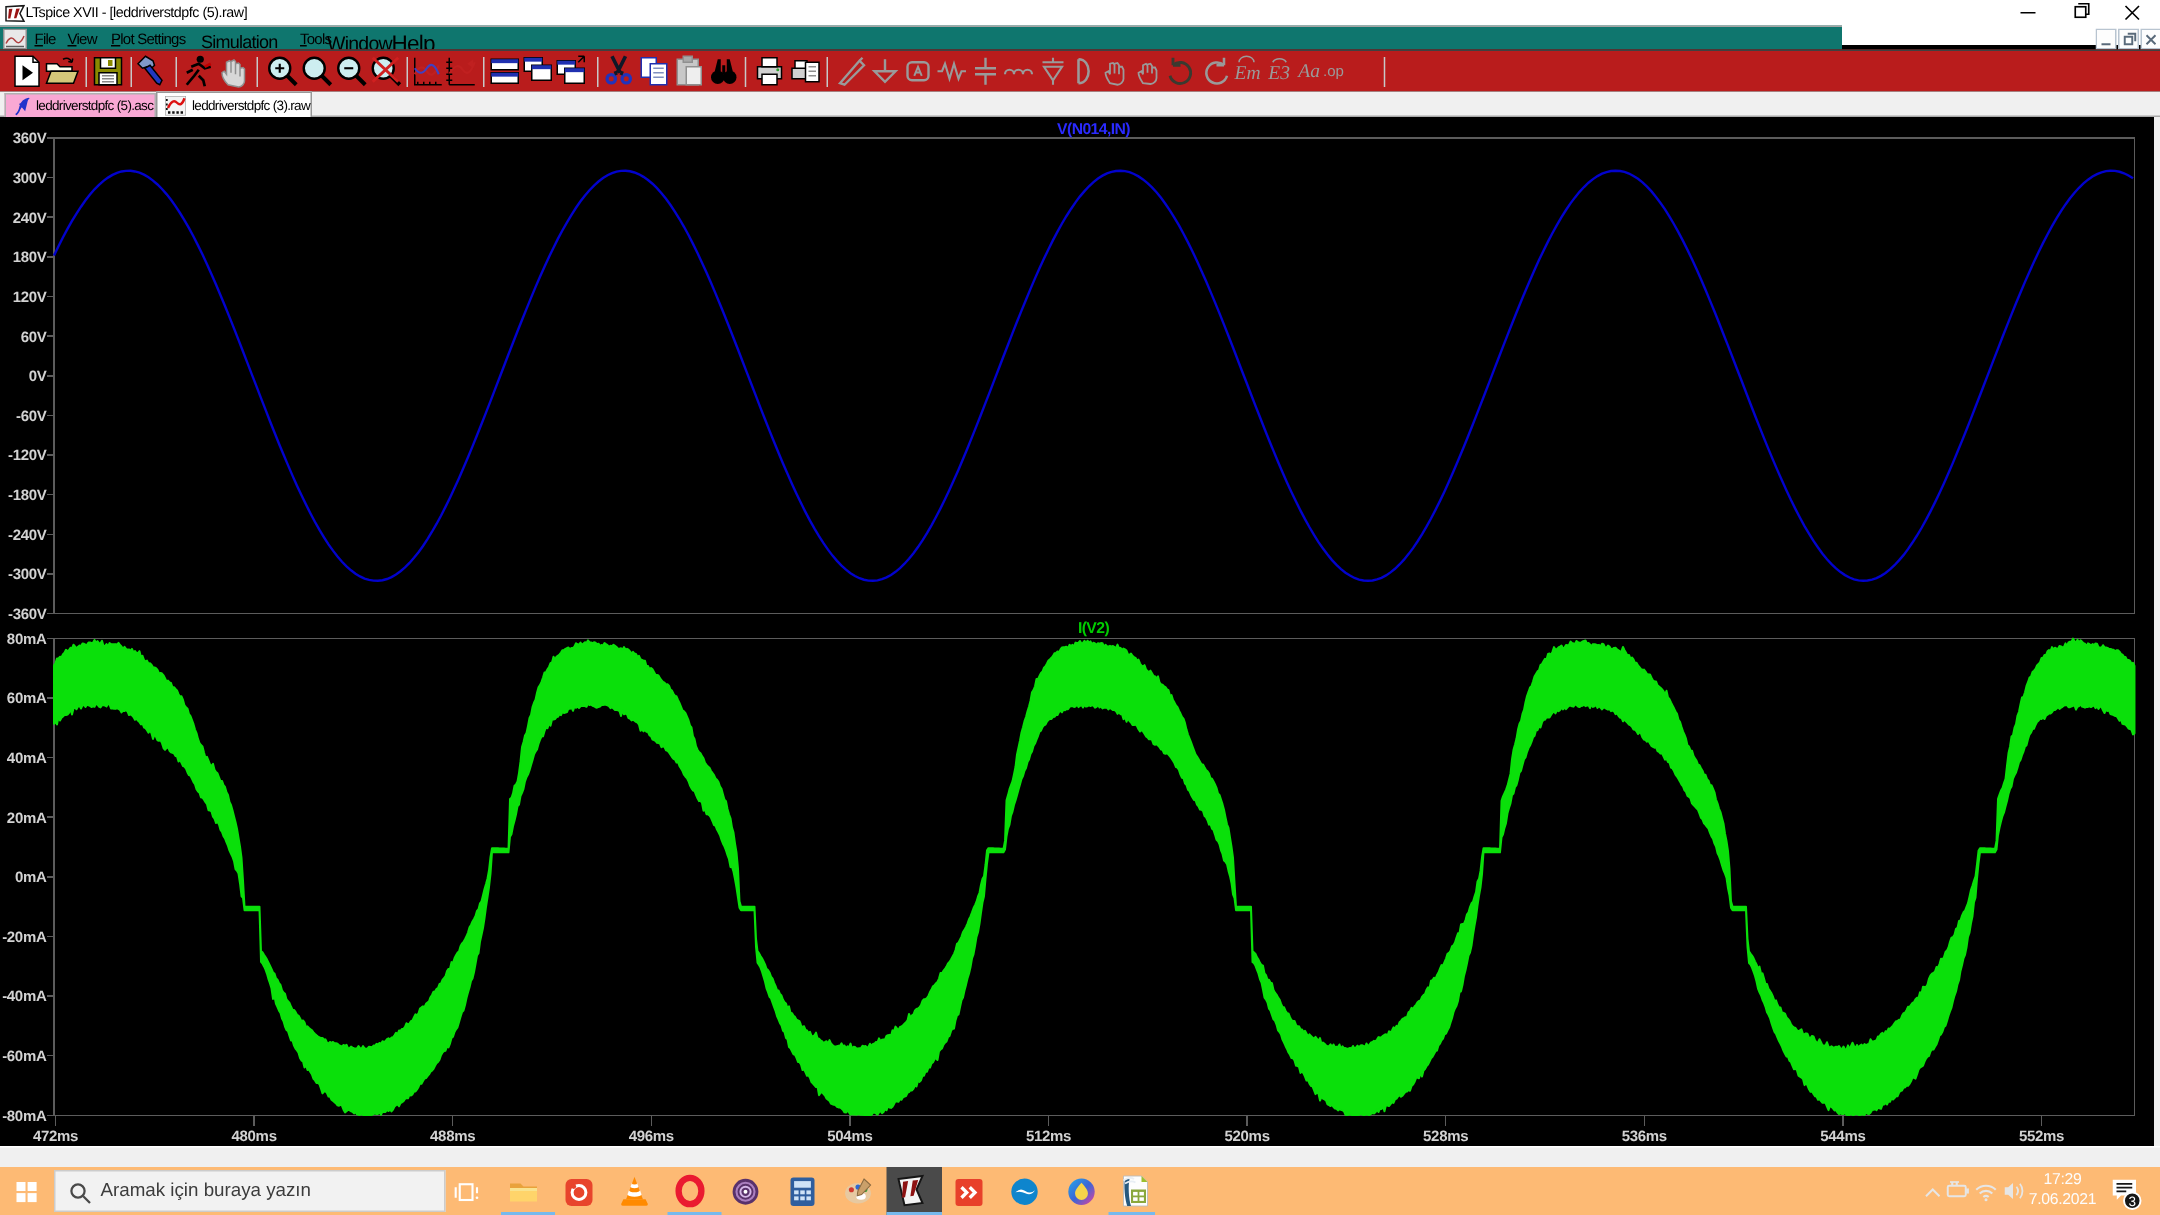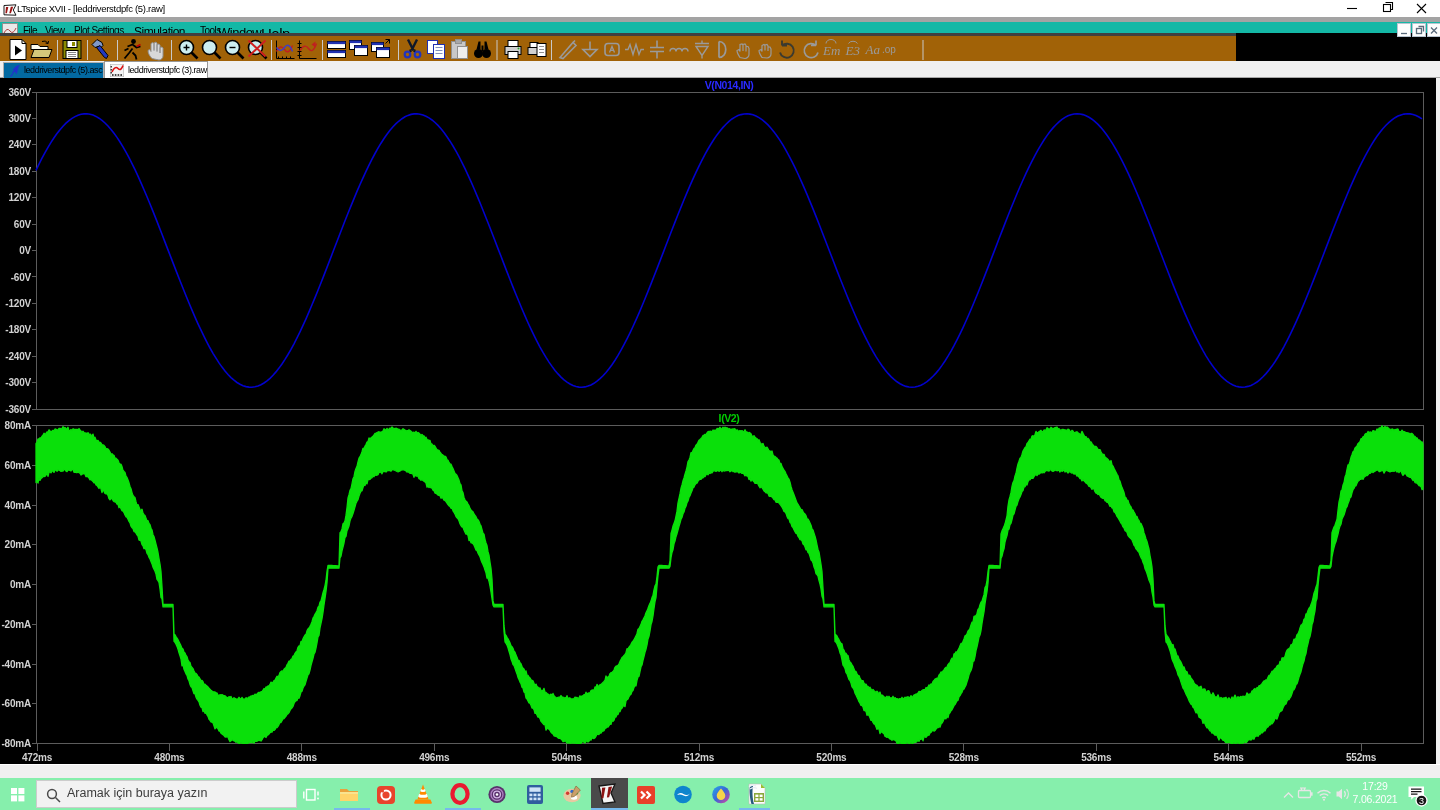--- a/index.html
+++ b/index.html
@@ -9,21 +9,21 @@
     <div style="position:absolute;left:17px;top:3px;font-size:9.5px;letter-spacing:-0.3px;color:#000;">LTspice XVII - [leddriverstdpfc (5).raw]</div>
     <svg width="100" height="17" viewBox="0 0 100 17" style="position:absolute;left:1340px;top:0;">
       <g stroke="#000" fill="none" stroke-width="1.1">
         <path d="M7 8.5 h10"></path>
         <rect x="43.5" y="4.5" width="7" height="7"></rect>
         <path d="M45.5 2.5 h7 v7 h-2"></path>
         <path d="M77 4 l9 9 M86 4 l-9 9"></path>
       </g>
     </svg>
   </div>
-<div style="position:absolute;left:0;top:17px;width:1440px;height:16px;background:#14b8a6;border-top:5px solid #a3a3a3;">
+<div style="position:absolute;left:0;top:17px;width:1228px;height:16px;background:#0f766e;border-top:1px solid #a3a3a3;">
     <svg width="16" height="14" viewBox="0 0 16 14" style="position:absolute;left:2px;top:1px;">
       <rect x="0.5" y="0.5" width="15" height="13" fill="#e8e8e8" stroke="#909090"></rect>
       <path d="M2 10 q3 -6 6 -2 t6 -3" stroke="#b04040" fill="none"></path>
       <path d="M2 12 h12" stroke="#606060"></path>
     </svg>
     <div style="position:absolute;left:23px;top:2.5px;font-size:10px;letter-spacing:-0.5px;color:#000;"><span class="u">F</span>ile</div>
     <div style="position:absolute;left:45px;top:2.5px;font-size:10px;letter-spacing:-0.5px;color:#000;"><span class="u">V</span>iew</div>
     <div style="position:absolute;left:74px;top:2.5px;font-size:10px;letter-spacing:-0.5px;color:#000;"><span class="u">P</span>lot Settings</div>
     <div style="position:absolute;left:134px;top:2.5px;font-size:12px;letter-spacing:-0.5px;color:#000;"><span class="u">S</span>imulation</div>
     <div style="position:absolute;left:200px;top:2.5px;font-size:10px;letter-spacing:-0.5px;color:#000;"><span class="u">T</span>ools</div>
@@ -36,21 +36,21 @@
         <rect x="30.5" y="0.5" width="13" height="13"></rect>
       </g>
       <g stroke="#5a6a7a" fill="none" stroke-width="1.3">
         <path d="M4 10.5 h6"></path>
         <rect x="19.5" y="5.5" width="5" height="5"></rect>
         <path d="M21.5 3.5 h5 v5"></path>
         <path d="M34 4.5 l6 6 M40 4.5 l-6 6"></path>
       </g>
     </svg>
   </div>
-<div style="position:absolute;left:0;top:33px;width:1236px;height:28px;background:#a16207;border-top:3px solid #404040;">
+<div style="position:absolute;left:0;top:33px;width:1440px;height:28px;background:#b91c1c;border-top:1px solid #404040;">
     <svg width="1440" height="28" viewBox="0 0 1440 28" style="position:absolute;left:0;top:0;">
       <g transform="translate(6,1.5)">
         <path d="M4 2 h12 l4 4 v16 h-16 z" fill="#fff" stroke="#000"></path>
         <path d="M16 2 v4 h4" fill="none" stroke="#000"></path>
         <path d="M9 8 l7 5 -7 5 z" fill="#000"></path>
       </g>
       <g transform="translate(29,1.5)">
         <path d="M2 7 h7 l2 2 h8 v3 h-17 z" fill="#fffef0" stroke="#000"></path>
         <path d="M2 20 l3 -8 h18 l-3 8 z" fill="#d4c87a" stroke="#000"></path>
         <path d="M13 4 q4 -2 6 2" stroke="#000" fill="none"></path>
@@ -240,21 +240,21 @@
       <line x1="171.5" y1="4" x2="171.5" y2="24" stroke="#c8c8c8"></line>
       <line x1="271.5" y1="4" x2="271.5" y2="24" stroke="#c8c8c8"></line>
       <line x1="322.5" y1="4" x2="322.5" y2="24" stroke="#c8c8c8"></line>
       <line x1="398.5" y1="4" x2="398.5" y2="24" stroke="#c8c8c8"></line>
       <line x1="497" y1="4" x2="497" y2="24" stroke="#c8c8c8"></line>
       <line x1="551.5" y1="4" x2="551.5" y2="24" stroke="#c8c8c8"></line>
       <line x1="923" y1="4" x2="923" y2="24" stroke="#c8c8c8"></line>
     </svg>
   </div>
 <div style="position:absolute;left:0;top:61px;width:1440px;height:17px;background:#f0f0f0;border-bottom:1px solid #a8a8a8;">
-    <div style="position:absolute;left:3px;top:1px;width:101px;height:16px;background:#0369a1;border:1px solid #b0b0b0;border-bottom:none;">
+    <div style="position:absolute;left:3px;top:1px;width:101px;height:16px;background:#f9a8d4;border:1px solid #b0b0b0;border-bottom:none;">
       <svg width="11" height="12" viewBox="0 0 11 12" style="position:absolute;left:6px;top:2px;">
         <path d="M9.5 0.5 q-5 1 -6 5.5 q-0.8 4 -3 5.5 M8 2 l-4.5 2.5 3 3.5 z" stroke="#2233cc" fill="#2233cc" stroke-width="1.1"></path>
       </svg>
       <div style="position:absolute;left:20px;top:2px;font-size:9px;letter-spacing:-0.45px;color:#000;">leddriverstdpfc (5).asc</div>
     </div>
     <div style="position:absolute;left:104px;top:0px;width:104px;height:17px;background:#fff;border:1px solid #989898;border-bottom:none;">
       <svg width="14" height="13" viewBox="0 0 14 13" style="position:absolute;left:5px;top:2px;">
         <rect x="0" y="0" width="14" height="13" fill="#f4f4f4" stroke="#999" stroke-width="0.8"></rect>
         <path d="M2 8 q3 -6.5 6 -3.5 t5 -3" stroke="#dd1111" fill="none" stroke-width="1.6"></path>
         <path d="M2 11 h1.6 M4.8 11 h1.6 M7.6 11 h1.6 M10.4 11 h1.6" stroke="#111" stroke-width="1.6"></path>
@@ -343,21 +343,21 @@
         <text x="963.8" y="682.5">528ms</text>
         <text x="1096.2" y="682.5">536ms</text>
         <text x="1228.6" y="682.5">544ms</text>
         <text x="1361.0" y="682.5">552ms</text>
       </g>
       <polyline points="36,92.3 39,86.1 42,80.2 45,74.6 48,69.3 51,64.4 54,59.8 57,55.5 60,51.7 63,48.2 66,45.2 69,42.6 72,40.4 75,38.6 78,37.2 81,36.3 84,35.9 87,35.8 90,36.3 93,37.1 96,38.4 99,40.2 102,42.4 105,45.0 108,48.0 111,51.4 114,55.2 117,59.4 120,64.0 123,68.9 126,74.1 129,79.7 132,85.6 135,91.7 138,98.1 141,104.8 144,111.7 147,118.8 150,126.0 153,133.4 156,140.9 159,148.6 162,156.3 165,164.1 168,171.9 171,179.6 174,187.4 177,195.1 180,202.8 183,210.3 186,217.8 189,225.0 192,232.1 195,239.1 198,245.8 201,252.2 204,258.4 207,264.3 210,270.0 213,275.3 216,280.2 219,284.9 222,289.1 225,293.0 228,296.5 231,299.6 234,302.2 237,304.5 240,306.3 243,307.7 246,308.6 249,309.1 252,309.2 255,308.8 258,308.0 261,306.7 264,305.0 267,302.8 270,300.3 273,297.3 276,293.9 279,290.1 282,286.0 285,281.4 288,276.5 291,271.3 294,265.8 297,259.9 300,253.8 303,247.4 306,240.8 309,233.9 312,226.8 315,219.6 318,212.2 321,204.7 324,197.1 327,189.4 330,181.6 333,173.8 336,166.0 339,158.2 342,150.5 345,142.8 348,135.3 351,127.9 354,120.6 357,113.4 360,106.5 363,99.8 366,93.3 369,87.1 372,81.1 375,75.5 378,70.2 381,65.2 384,60.5 387,56.2 390,52.3 393,48.8 396,45.7 399,43.0 402,40.7 405,38.8 408,37.4 411,36.4 414,35.9 417,35.8 420,36.2 423,37.0 426,38.2 429,39.9 432,42.0 435,44.5 438,47.4 441,50.8 444,54.5 447,58.7 450,63.2 453,68.0 456,73.2 459,78.7 462,84.6 465,90.7 468,97.1 471,103.7 474,110.5 477,117.6 480,124.8 483,132.2 486,139.7 489,147.3 492,155.0 495,162.8 498,170.6 501,178.3 504,186.1 507,193.9 510,201.5 513,209.1 516,216.5 519,223.8 522,231.0 525,237.9 528,244.7 531,251.2 534,257.4 537,263.4 540,269.1 543,274.4 546,279.4 549,284.1 552,288.4 555,292.4 558,295.9 561,299.1 564,301.8 567,304.1 570,306.0 573,307.5 576,308.5 579,309.1 582,309.2 585,308.9 588,308.1 591,306.9 594,305.3 597,303.2 600,300.7 603,297.8 606,294.5 609,290.8 612,286.7 615,282.2 618,277.4 621,272.2 624,266.7 627,260.9 630,254.8 633,248.5 636,241.9 639,235.1 642,228.0 645,220.8 648,213.4 651,205.9 654,198.3 657,190.6 660,182.9 663,175.1 666,167.3 669,159.5 672,151.8 675,144.1 678,136.5 681,129.1 684,121.8 687,114.6 690,107.6 693,100.9 696,94.4 699,88.1 702,82.1 705,76.4 708,71.0 711,66.0 714,61.3 717,56.9 720,52.9 723,49.4 726,46.2 729,43.4 732,41.0 735,39.1 738,37.6 741,36.6 744,36.0 747,35.8 750,36.1 753,36.8 756,38.0 759,39.6 762,41.6 765,44.1 768,46.9 771,50.2 774,53.9 777,58.0 780,62.4 783,67.2 786,72.3 789,77.8 792,83.6 795,89.6 798,96.0 801,102.6 804,109.4 807,116.4 810,123.6 813,130.9 816,138.4 819,146.0 822,153.7 825,161.5 828,169.3 831,177.0 834,184.8 837,192.6 840,200.2 843,207.8 846,215.3 849,222.6 852,229.8 855,236.8 858,243.6 861,250.1 864,256.4 867,262.4 870,268.1 873,273.5 876,278.6 879,283.4 882,287.7 885,291.7 888,295.4 891,298.6 894,301.4 897,303.8 900,305.7 903,307.3 906,308.4 909,309.0 912,309.2 915,309.0 918,308.3 921,307.2 924,305.6 927,303.6 930,301.2 933,298.3 936,295.1 939,291.4 942,287.4 945,283.0 948,278.2 951,273.1 954,267.7 957,261.9 960,255.9 963,249.6 966,243.0 969,236.2 972,229.2 975,222.0 978,214.7 981,207.2 984,199.6 987,191.9 990,184.2 993,176.4 996,168.6 999,160.8 1002,153.1 1005,145.4 1008,137.8 1011,130.3 1014,123.0 1017,115.8 1020,108.8 1023,102.0 1026,95.4 1029,89.1 1032,83.1 1035,77.3 1038,71.9 1041,66.8 1044,62.0 1047,57.6 1050,53.6 1053,49.9 1056,46.7 1059,43.8 1062,41.4 1065,39.4 1068,37.8 1071,36.7 1074,36.0 1077,35.8 1080,36.0 1083,36.6 1086,37.7 1089,39.3 1092,41.2 1095,43.6 1098,46.4 1101,49.6 1104,53.3 1107,57.3 1110,61.6 1113,66.4 1116,71.5 1119,76.9 1122,82.6 1125,88.6 1128,94.9 1131,101.4 1134,108.2 1137,115.2 1140,122.4 1143,129.7 1146,137.2 1149,144.8 1152,152.4 1155,160.2 1158,168.0 1161,175.7 1164,183.5 1167,191.3 1170,199.0 1173,206.6 1176,214.1 1179,221.4 1182,228.6 1185,235.6 1188,242.4 1191,249.0 1194,255.4 1197,261.4 1200,267.2 1203,272.7 1206,277.8 1209,282.6 1212,287.0 1215,291.1 1218,294.8 1221,298.1 1224,300.9 1227,303.4 1230,305.4 1233,307.0 1236,308.2 1239,308.9 1242,309.2 1245,309.0 1248,308.4 1251,307.4 1254,305.9 1257,304.0 1260,301.6 1263,298.8 1266,295.6 1269,292.1 1272,288.1 1275,283.7 1278,279.0 1281,274.0 1284,268.6 1287,262.9 1290,256.9 1293,250.6 1296,244.1 1299,237.4 1302,230.4 1305,223.2 1308,215.9 1311,208.5 1314,200.9 1317,193.2 1320,185.5 1323,177.7 1326,169.9 1329,162.1 1332,154.4 1335,146.7 1338,139.1 1341,131.6 1344,124.2 1347,117.0 1350,109.9 1353,103.1 1356,96.5 1359,90.2 1362,84.1 1365,78.3 1368,72.8 1371,67.6 1374,62.8 1377,58.3 1380,54.2 1383,50.5 1386,47.2 1389,44.3 1392,41.8 1395,39.7 1398,38.1 1401,36.9 1404,36.1 1407,35.8 1410,35.9 1413,36.5 1416,37.5 1419,39.0 1422,40.9" fill="none" stroke="#0202cc" stroke-width="1.6"></polyline>
       <polygon points="36,365.6 37,364.0 38,360.9 39,360.9 40,359.8 41,360.1 42,358.2 43,357.2 44,355.2 45,356.2 46,355.4 47,353.8 48,354.3 49,351.8 50,352.9 51,354.3 52,353.1 53,352.3 54,352.8 55,351.0 56,351.2 57,351.8 58,351.9 59,350.3 60,350.3 61,350.8 62,350.5 63,348.6 64,350.5 65,349.4 66,350.8 67,350.8 68,349.2 69,352.7 70,352.6 71,351.4 72,352.9 73,350.7 74,351.4 75,351.5 76,351.5 77,351.4 78,351.7 79,350.6 80,352.0 81,353.0 82,354.5 83,353.2 84,354.6 85,355.1 86,354.9 87,355.8 88,354.6 89,356.9 90,356.0 91,357.2 92,357.4 93,356.1 94,360.2 95,359.2 96,362.0 97,362.9 98,362.4 99,364.5 100,364.2 101,365.1 102,366.8 103,366.9 104,367.4 105,368.6 106,370.9 107,370.6 108,371.0 109,372.2 110,374.1 111,376.3 112,375.7 113,376.9 114,377.3 115,380.2 116,380.1 117,381.3 118,382.3 119,384.8 120,386.3 121,386.2 122,388.6 123,392.3 124,393.4 125,394.4 126,398.1 127,399.4 128,402.0 129,404.8 130,408.4 131,410.7 132,414.6 133,417.4 134,418.7 135,419.6 136,423.7 137,427.3 138,426.6 139,429.1 140,431.6 141,432.7 142,431.2 143,435.2 144,436.7 145,437.5 146,440.2 147,442.8 148,442.6 149,445.4 150,446.6 151,450.2 152,452.0 153,456.7 154,458.6 155,462.1 156,466.2 157,470.0 158,474.5 159,480.5 160,486.2 161,493.7 162,508.8 163,526.4 164,526.4 165,526.4 166,526.4 167,526.4 168,526.4 169,526.4 170,526.4 171,526.4 172,526.4 173,526.4 174,556.0 175,556.8 176,558.5 177,560.0 178,561.7 179,563.8 180,565.8 181,567.9 182,570.3 183,571.0 184,574.2 185,575.1 186,577.4 187,578.6 188,582.2 189,583.7 190,584.5 191,588.3 192,589.4 193,590.6 194,593.0 195,595.1 196,595.3 197,596.6 198,598.5 199,599.0 200,600.8 201,602.9 202,602.3 203,603.6 204,606.7 205,606.2 206,607.3 207,608.1 208,608.9 209,610.2 210,611.3 211,612.2 212,613.0 213,613.6 214,613.9 215,613.9 216,615.0 217,614.9 218,617.1 219,617.6 220,616.6 221,617.3 222,616.6 223,617.5 224,617.5 225,617.8 226,618.8 227,619.3 228,619.6 229,618.6 230,619.3 231,618.5 232,620.7 233,620.8 234,619.7 235,620.4 236,620.8 237,621.1 238,620.8 239,619.3 240,620.7 241,621.2 242,619.4 243,620.8 244,621.3 245,620.9 246,619.8 247,620.0 248,620.3 249,619.0 250,619.2 251,617.9 252,618.3 253,617.3 254,617.9 255,616.1 256,616.7 257,616.1 258,614.8 259,614.2 260,615.1 261,613.7 262,613.6 263,612.2 264,610.5 265,611.6 266,609.0 267,609.2 268,607.9 269,607.9 270,606.5 271,604.1 272,605.0 273,604.3 274,602.7 275,602.2 276,600.1 277,598.2 278,598.9 279,597.5 280,594.4 281,593.6 282,592.9 283,593.4 284,591.2 285,590.3 286,589.5 287,586.8 288,585.3 289,583.1 290,583.0 291,581.3 292,580.8 293,578.0 294,577.7 295,575.3 296,574.0 297,572.8 298,569.3 299,567.9 300,567.8 301,563.4 302,563.8 303,560.8 304,558.8 305,557.1 306,556.4 307,552.8 308,550.9 309,550.0 310,548.2 311,546.2 312,543.7 313,540.2 314,538.6 315,536.3 316,534.6 317,532.7 318,529.2 319,528.1 320,524.2 321,522.9 322,518.9 323,514.7 324,511.4 325,507.6 326,502.2 327,493.3 328,487.4 329,487.4 330,487.5 331,487.5 332,487.5 333,487.6 334,487.6 335,487.7 336,487.7 337,487.8 338,487.8 339,487.8 340,454.7 341,453.8 342,450.9 343,445.8 344,445.0 345,442.9 346,437.2 347,429.6 348,420.0 349,416.7 350,412.3 351,410.6 352,405.9 353,400.7 354,398.7 355,393.4 356,390.5 357,388.4 358,383.8 359,380.2 360,378.7 361,376.6 362,373.7 363,370.3 364,370.2 365,368.2 366,366.6 367,364.1 368,363.6 369,359.8 370,361.8 371,359.8 372,359.1 373,358.3 374,357.0 375,355.4 376,355.3 377,354.5 378,354.0 379,353.7 380,354.8 381,353.9 382,353.9 383,353.0 384,350.8 385,351.5 386,351.8 387,350.4 388,351.8 389,351.0 390,350.1 391,350.6 392,348.9 393,350.1 394,350.3 395,350.9 396,350.1 397,350.5 398,351.5 399,351.1 400,352.5 401,352.0 402,352.4 403,350.7 404,351.4 405,352.0 406,353.2 407,352.5 408,352.8 409,351.8 410,352.5 411,353.3 412,354.4 413,354.4 414,354.1 415,355.1 416,353.4 417,355.0 418,354.5 419,355.1 420,356.2 421,357.7 422,356.5 423,357.7 424,357.9 425,359.9 426,359.2 427,361.5 428,361.9 429,362.4 430,362.5 431,366.2 432,366.0 433,368.2 434,367.3 435,368.2 436,370.0 437,371.8 438,372.0 439,372.3 440,374.1 441,375.5 442,376.6 443,377.1 444,378.4 445,378.2 446,379.1 447,381.7 448,382.4 449,384.5 450,385.9 451,386.2 452,388.6 453,390.6 454,393.0 455,395.5 456,396.2 457,397.4 458,399.7 459,402.1 460,405.7 461,406.9 462,412.9 463,414.6 464,419.5 465,421.8 466,423.3 467,424.1 468,426.1 469,427.6 470,430.5 471,431.9 472,433.1 473,433.8 474,436.0 475,437.3 476,438.7 477,441.0 478,441.8 479,443.4 480,446.3 481,447.9 482,451.6 483,455.2 484,456.2 485,461.3 486,464.9 487,467.5 488,473.7 489,477.1 490,484.2 491,490.3 492,501.0 493,522.9 494,526.4 495,526.4 496,526.4 497,526.4 498,526.4 499,526.4 500,526.4 501,526.4 502,526.4 503,526.4 504,547.7 505,556.1 506,557.4 507,559.3 508,560.8 509,562.8 510,564.9 511,567.8 512,568.7 513,570.3 514,573.1 515,574.2 516,577.1 517,579.2 518,582.1 519,582.3 520,584.7 521,585.7 522,588.5 523,590.2 524,591.0 525,594.3 526,592.9 527,597.2 528,597.4 529,599.1 530,599.9 531,601.8 532,602.3 533,602.8 534,605.2 535,607.3 536,606.1 537,608.6 538,609.0 539,610.5 540,609.9 541,612.6 542,612.8 543,612.2 544,610.4 545,614.1 546,614.4 547,615.5 548,616.0 549,617.4 550,616.7 551,616.1 552,617.7 553,615.4 554,617.7 555,618.7 556,619.5 557,619.8 558,619.4 559,619.2 560,619.1 561,617.5 562,619.4 563,619.0 564,620.9 565,619.5 566,620.3 567,617.7 568,621.2 569,619.8 570,620.0 571,620.9 572,621.0 573,620.8 574,620.7 575,619.1 576,619.6 577,619.3 578,620.5 579,619.8 580,617.8 581,619.2 582,617.9 583,617.7 584,616.6 585,616.9 586,614.2 587,616.1 588,615.1 589,614.9 590,614.9 591,612.6 592,612.1 593,611.9 594,612.6 595,608.9 596,609.6 597,606.4 598,607.6 599,608.7 600,606.6 601,606.3 602,605.4 603,604.4 604,603.4 605,602.3 606,598.0 607,600.3 608,598.9 609,598.3 610,595.6 611,594.6 612,594.3 613,593.5 614,592.0 615,589.3 616,588.1 617,588.0 618,587.4 619,585.8 620,583.4 621,581.7 622,579.5 623,578.8 624,577.5 625,576.6 626,574.4 627,570.7 628,571.0 629,569.1 630,568.0 631,566.4 632,564.3 633,563.3 634,561.7 635,559.8 636,557.9 637,555.4 638,551.2 639,550.5 640,548.5 641,546.4 642,543.3 643,541.9 644,539.9 645,537.7 646,534.8 647,532.9 648,530.3 649,527.5 650,525.4 651,523.1 652,519.6 653,517.2 654,511.8 655,507.8 656,506.1 657,498.5 658,488.9 659,487.4 660,487.4 661,487.5 662,487.5 663,487.6 664,487.6 665,487.7 666,487.7 667,487.8 668,487.8 669,487.8 670,482.6 671,455.5 672,452.1 673,448.1 674,445.4 675,442.8 676,438.1 677,433.2 678,424.9 679,420.3 680,415.7 681,410.3 682,406.9 683,402.8 684,400.0 685,396.2 686,393.0 687,389.1 688,383.5 689,382.0 690,379.5 691,374.6 692,374.7 693,372.6 694,370.6 695,369.7 696,367.1 697,366.1 698,364.3 699,362.3 700,361.5 701,360.5 702,359.3 703,357.5 704,357.3 705,356.3 706,356.9 707,354.9 708,353.6 709,353.4 710,353.3 711,353.1 712,354.1 713,351.9 714,352.7 715,351.9 716,352.8 717,350.4 718,350.6 719,350.4 720,349.3 721,351.1 722,350.6 723,349.2 724,350.8 725,349.1 726,350.5 727,349.6 728,351.6 729,350.5 730,350.9 731,352.0 732,350.8 733,351.3 734,350.7 735,350.8 736,353.2 737,351.8 738,352.8 739,353.1 740,352.5 741,353.0 742,352.6 743,353.4 744,353.8 745,351.7 746,354.1 747,353.9 748,355.2 749,354.4 750,354.9 751,355.7 752,358.2 753,358.6 754,357.7 755,359.2 756,360.0 757,360.5 758,362.5 759,361.7 760,364.3 761,365.7 762,366.3 763,365.4 764,368.2 765,369.4 766,369.9 767,369.1 768,370.8 769,372.7 770,372.8 771,374.2 772,372.9 773,376.8 774,378.2 775,378.4 776,379.5 777,380.1 778,381.6 779,382.1 780,385.8 781,385.4 782,388.7 783,390.4 784,392.3 785,393.4 786,395.8 787,397.7 788,400.0 789,401.1 790,404.1 791,408.4 792,411.7 793,414.2 794,416.8 795,419.5 796,422.2 797,424.9 798,426.3 799,428.0 800,429.8 801,431.6 802,431.6 803,433.5 804,435.3 805,436.1 806,437.7 807,440.8 808,441.1 809,442.9 810,445.0 811,447.2 812,451.0 813,451.9 814,455.1 815,458.1 816,461.8 817,466.8 818,471.5 819,473.9 820,480.2 821,486.4 822,493.7 823,510.3 824,526.4 825,526.4 826,526.4 827,526.4 828,526.4 829,526.4 830,526.4 831,526.4 832,526.4 833,526.4 834,526.4 835,555.9 836,556.9 837,558.0 838,560.2 839,561.7 840,563.9 841,565.3 842,565.8 843,570.9 844,572.1 845,575.2 846,575.2 847,577.1 848,577.5 849,582.0 850,583.8 851,585.0 852,586.9 853,588.3 854,591.1 855,593.3 856,593.4 857,595.8 858,597.4 859,597.6 860,600.1 861,602.1 862,602.6 863,602.6 864,605.3 865,606.4 866,606.1 867,608.1 868,608.3 869,609.9 870,609.2 871,611.0 872,612.9 873,611.5 874,612.7 875,613.6 876,614.5 877,613.2 878,614.5 879,616.0 880,614.0 881,618.0 882,617.0 883,617.8 884,618.9 885,619.5 886,619.4 887,618.2 888,620.0 889,618.3 890,620.1 891,619.8 892,620.0 893,618.3 894,621.3 895,619.5 896,620.8 897,620.7 898,621.1 899,620.9 900,620.6 901,621.0 902,619.3 903,621.0 904,620.3 905,619.1 906,620.4 907,619.0 908,618.8 909,619.2 910,620.2 911,617.6 912,619.3 913,618.4 914,617.0 915,616.7 916,615.9 917,616.3 918,615.0 919,613.4 920,613.7 921,613.5 922,612.5 923,611.8 924,611.5 925,612.4 926,609.5 927,610.2 928,609.0 929,606.9 930,607.7 931,605.9 932,606.4 933,603.5 934,602.6 935,601.2 936,600.7 937,600.1 938,600.0 939,596.9 940,596.1 941,593.9 942,594.6 943,593.0 944,591.9 945,590.2 946,589.3 947,589.0 948,586.6 949,585.4 950,584.7 951,581.8 952,580.2 953,580.9 954,575.8 955,575.5 956,573.8 957,574.6 958,572.0 959,570.4 960,567.8 961,565.4 962,565.7 963,563.4 964,561.0 965,557.9 966,557.3 967,555.9 968,552.9 969,552.1 970,550.3 971,547.0 972,544.2 973,544.0 974,538.3 975,538.0 976,537.8 977,535.4 978,531.5 979,530.3 980,526.7 981,524.2 982,523.2 983,519.7 984,516.7 985,509.6 986,507.9 987,502.6 988,493.5 989,487.4 990,487.4 991,487.5 992,487.5 993,487.5 994,487.6 995,487.6 996,487.7 997,487.7 998,487.8 999,487.8 1000,487.8 1001,455.9 1002,452.9 1003,450.8 1004,448.6 1005,445.8 1006,441.8 1007,437.8 1008,428.1 1009,421.9 1010,418.4 1011,414.4 1012,408.4 1013,404.5 1014,402.6 1015,397.9 1016,395.3 1017,390.1 1018,386.0 1019,383.3 1020,380.3 1021,379.4 1022,376.4 1023,373.0 1024,371.3 1025,369.6 1026,368.9 1027,365.4 1028,364.6 1029,362.8 1030,361.2 1031,361.6 1032,358.0 1033,357.7 1034,358.7 1035,356.4 1036,353.4 1037,355.1 1038,354.6 1039,353.6 1040,353.0 1041,352.3 1042,354.4 1043,353.6 1044,352.0 1045,352.2 1046,352.0 1047,349.7 1048,350.6 1049,350.9 1050,351.3 1051,349.3 1052,350.2 1053,350.4 1054,350.5 1055,349.6 1056,349.3 1057,349.0 1058,351.1 1059,350.6 1060,351.6 1061,352.7 1062,351.4 1063,351.5 1064,351.7 1065,352.1 1066,351.9 1067,352.9 1068,351.1 1069,351.5 1070,353.4 1071,353.7 1072,352.3 1073,353.0 1074,354.6 1075,354.7 1076,353.9 1077,353.8 1078,354.8 1079,355.5 1080,356.3 1081,356.1 1082,353.3 1083,355.4 1084,357.2 1085,359.1 1086,358.6 1087,361.0 1088,360.3 1089,361.5 1090,364.0 1091,363.8 1092,365.6 1093,366.8 1094,368.1 1095,368.5 1096,368.4 1097,369.7 1098,371.3 1099,371.6 1100,371.6 1101,373.8 1102,375.7 1103,376.3 1104,376.3 1105,378.9 1106,379.7 1107,380.5 1108,381.5 1109,382.8 1110,385.1 1111,382.5 1112,386.9 1113,388.1 1114,390.3 1115,392.3 1116,394.2 1117,396.3 1118,397.9 1119,401.8 1120,403.2 1121,406.6 1122,409.6 1123,411.7 1124,414.4 1125,418.9 1126,419.7 1127,422.3 1128,422.4 1129,425.9 1130,427.6 1131,429.0 1132,431.7 1133,432.1 1134,434.1 1135,435.8 1136,438.6 1137,438.5 1138,441.4 1139,442.4 1140,445.6 1141,445.5 1142,447.8 1143,450.2 1144,455.0 1145,457.6 1146,461.0 1147,463.4 1148,467.3 1149,471.0 1150,477.6 1151,482.6 1152,489.2 1153,501.1 1154,522.9 1155,526.4 1156,526.4 1157,526.4 1158,526.4 1159,526.4 1160,526.4 1161,526.4 1162,526.4 1163,526.4 1164,526.4 1165,547.7 1166,556.2 1167,557.7 1168,559.0 1169,560.7 1170,562.9 1171,564.9 1172,567.7 1173,566.4 1174,571.0 1175,570.9 1176,574.4 1177,578.0 1178,578.0 1179,581.2 1180,582.6 1181,584.2 1182,586.5 1183,589.4 1184,588.9 1185,591.8 1186,593.6 1187,593.6 1188,597.1 1189,597.2 1190,597.7 1191,600.3 1192,601.3 1193,602.6 1194,604.8 1195,606.2 1196,606.9 1197,607.3 1198,608.9 1199,609.6 1200,608.9 1201,608.2 1202,611.3 1203,611.6 1204,610.9 1205,611.2 1206,613.8 1207,614.1 1208,612.6 1209,612.9 1210,615.6 1211,616.9 1212,617.0 1213,614.8 1214,616.8 1215,619.0 1216,619.0 1217,619.1 1218,616.8 1219,619.7 1220,620.5 1221,619.5 1222,620.3 1223,620.3 1224,619.8 1225,620.0 1226,619.3 1227,621.0 1228,621.4 1229,619.7 1230,621.5 1231,621.6 1232,618.9 1233,621.5 1234,619.2 1235,617.1 1236,619.3 1237,620.7 1238,618.6 1239,620.4 1240,619.0 1241,618.4 1242,619.6 1243,618.0 1244,618.9 1245,618.2 1246,618.1 1247,614.8 1248,616.3 1249,616.3 1250,615.9 1251,615.5 1252,612.9 1253,612.8 1254,611.2 1255,610.5 1256,612.0 1257,609.5 1258,609.9 1259,607.7 1260,607.9 1261,606.8 1262,605.7 1263,604.2 1264,602.8 1265,602.7 1266,601.8 1267,601.9 1268,599.2 1269,597.4 1270,597.2 1271,595.4 1272,593.2 1273,593.3 1274,591.9 1275,590.6 1276,590.1 1277,588.1 1278,587.2 1279,587.3 1280,583.5 1281,584.5 1282,579.8 1283,580.0 1284,580.0 1285,578.3 1286,574.4 1287,572.2 1288,571.1 1289,570.6 1290,569.7 1291,566.7 1292,567.0 1293,564.7 1294,561.1 1295,561.8 1296,560.0 1297,556.7 1298,555.7 1299,553.6 1300,549.9 1301,547.1 1302,546.7 1303,545.2 1304,541.2 1305,540.6 1306,535.9 1307,535.7 1308,532.4 1309,530.2 1310,529.2 1311,526.5 1312,524.1 1313,519.8 1314,515.2 1315,512.4 1316,509.0 1317,506.3 1318,498.1 1319,489.2 1320,487.4 1321,487.4 1322,487.5 1323,487.5 1324,487.6 1325,487.6 1326,487.7 1327,487.7 1328,487.8 1329,487.8 1330,487.8 1331,482.6 1332,454.6 1333,451.7 1334,449.0 1335,447.3 1336,444.1 1337,441.3 1338,432.4 1339,424.0 1340,419.8 1341,413.0 1342,412.1 1343,407.1 1344,404.8 1345,399.0 1346,396.5 1347,391.4 1348,386.9 1349,386.6 1350,383.5 1351,379.3 1352,376.8 1353,373.7 1354,373.0 1355,370.0 1356,369.1 1357,368.0 1358,365.6 1359,364.6 1360,363.6 1361,360.7 1362,360.7 1363,358.7 1364,358.7 1365,356.2 1366,355.4 1367,356.1 1368,353.4 1369,355.0 1370,353.8 1371,354.4 1372,354.5 1373,352.6 1374,352.9 1375,353.5 1376,353.3 1377,350.9 1378,352.7 1379,350.2 1380,349.8 1381,349.8 1382,347.7 1383,349.5 1384,350.4 1385,348.4 1386,350.3 1387,348.9 1388,349.7 1389,350.8 1390,351.1 1391,352.8 1392,350.9 1393,351.4 1394,352.5 1395,351.4 1396,352.1 1397,351.0 1398,351.1 1399,353.4 1400,353.6 1401,353.9 1402,352.1 1403,353.5 1404,353.6 1405,353.9 1406,354.7 1407,354.6 1408,355.0 1409,355.1 1410,356.3 1411,355.4 1412,355.4 1413,356.4 1414,358.0 1415,358.4 1416,359.8 1417,359.9 1418,361.9 1419,361.9 1420,362.5 1421,364.5 1422,363.8 1423,366.0 1423,410.9 1422,411.6 1421,408.6 1420,408.0 1419,407.7 1418,406.2 1417,405.1 1416,404.8 1415,404.6 1414,401.6 1413,402.5 1412,400.8 1411,399.3 1410,399.3 1409,398.8 1408,398.3 1407,398.0 1406,395.6 1405,396.0 1404,395.4 1403,397.4 1402,395.6 1401,393.2 1400,393.2 1399,394.6 1398,393.0 1397,394.1 1396,392.3 1395,392.8 1394,393.4 1393,392.9 1392,393.3 1391,393.3 1390,393.8 1389,393.3 1388,393.1 1387,391.5 1386,392.7 1385,393.2 1384,395.1 1383,392.3 1382,392.6 1381,393.0 1380,393.5 1379,393.5 1378,392.0 1377,392.2 1376,392.4 1375,393.2 1374,393.8 1373,394.6 1372,393.6 1371,394.5 1370,395.4 1369,395.3 1368,396.8 1367,397.7 1366,397.5 1365,398.5 1364,399.2 1363,401.4 1362,400.1 1361,401.4 1360,401.1 1359,402.5 1358,403.3 1357,405.3 1356,407.8 1355,408.0 1354,410.4 1353,411.7 1352,414.8 1351,418.9 1350,419.6 1349,423.0 1348,425.4 1347,428.7 1346,430.1 1345,433.8 1344,437.0 1343,438.9 1342,441.1 1341,446.3 1340,448.1 1339,451.3 1338,456.0 1337,459.7 1336,463.6 1335,466.0 1334,469.7 1333,473.9 1332,478.8 1331,488.4 1330,490.2 1329,490.2 1328,490.2 1327,490.2 1326,490.2 1325,490.2 1324,490.2 1323,490.2 1322,490.2 1321,490.2 1320,490.2 1319,497.8 1318,507.9 1317,520.5 1316,523.4 1315,532.8 1314,537.5 1313,543.8 1312,546.6 1311,553.7 1310,558.5 1309,560.9 1308,565.5 1307,569.3 1306,575.5 1305,578.2 1304,583.0 1303,585.7 1302,589.4 1301,593.7 1300,596.3 1299,599.1 1298,602.7 1297,605.8 1296,606.6 1295,609.7 1294,611.6 1293,612.3 1292,615.5 1291,618.3 1290,619.8 1289,621.7 1288,621.6 1287,623.0 1286,626.0 1285,626.4 1284,627.7 1283,629.8 1282,632.4 1281,633.1 1280,633.7 1279,635.1 1278,638.3 1277,641.1 1276,640.5 1275,640.2 1274,642.9 1273,644.6 1272,645.9 1271,645.7 1270,647.0 1269,647.1 1268,649.0 1267,649.3 1266,650.5 1265,652.9 1264,652.9 1263,654.0 1262,655.1 1261,654.2 1260,656.5 1259,656.3 1258,658.4 1257,657.4 1256,658.4 1255,658.5 1254,661.2 1253,660.9 1252,660.5 1251,662.1 1250,661.5 1249,661.9 1248,662.1 1247,663.8 1246,664.7 1245,664.5 1244,663.7 1243,665.3 1242,665.0 1241,665.1 1240,665.3 1239,665.3 1238,664.7 1237,664.8 1236,665.3 1235,665.3 1234,664.6 1233,665.3 1232,665.3 1231,665.3 1230,664.0 1229,664.7 1228,664.7 1227,664.3 1226,664.7 1225,663.7 1224,662.1 1223,662.3 1222,660.9 1221,660.0 1220,659.2 1219,662.1 1218,659.7 1217,657.2 1216,657.2 1215,657.2 1214,656.1 1213,654.7 1212,655.2 1211,653.1 1210,652.8 1209,651.3 1208,649.5 1207,649.9 1206,648.2 1205,645.7 1204,644.1 1203,645.4 1202,641.4 1201,640.4 1200,639.8 1199,639.1 1198,635.6 1197,634.4 1196,634.9 1195,632.6 1194,630.1 1193,629.2 1192,626.5 1191,626.3 1190,624.5 1189,622.6 1188,619.9 1187,617.9 1186,616.1 1185,613.7 1184,611.3 1183,610.0 1182,607.1 1181,604.1 1180,600.7 1179,598.5 1178,596.9 1177,593.2 1176,590.6 1175,588.5 1174,585.5 1173,583.5 1172,581.1 1171,576.4 1170,572.7 1169,569.8 1168,567.1 1167,565.0 1166,564.0 1165,553.3 1164,528.8 1163,528.8 1162,528.8 1161,528.8 1160,528.8 1159,528.8 1158,528.8 1157,528.8 1156,528.8 1155,528.8 1154,527.2 1153,519.1 1152,514.2 1151,507.2 1150,504.4 1149,502.2 1148,498.9 1147,495.5 1146,492.8 1145,490.7 1144,486.4 1143,484.4 1142,481.1 1141,479.6 1140,477.3 1139,474.4 1138,473.3 1137,471.9 1136,470.9 1135,468.3 1134,467.2 1133,464.4 1132,461.9 1131,460.9 1130,459.8 1129,458.7 1128,457.6 1127,454.3 1126,453.2 1125,452.6 1124,449.9 1123,448.9 1122,446.3 1121,445.1 1120,443.1 1119,441.4 1118,439.7 1117,438.4 1116,436.1 1115,434.3 1114,433.8 1113,430.3 1112,430.0 1111,427.7 1110,428.4 1109,426.2 1108,424.1 1107,424.4 1106,423.2 1105,422.7 1104,420.1 1103,420.5 1102,420.0 1101,419.3 1100,417.6 1099,416.0 1098,416.5 1097,415.4 1096,415.1 1095,413.7 1094,411.1 1093,410.2 1092,411.4 1091,409.6 1090,408.5 1089,408.4 1088,406.6 1087,405.5 1086,405.1 1085,403.9 1084,402.9 1083,401.6 1082,402.9 1081,400.4 1080,400.5 1079,399.2 1078,397.7 1077,398.1 1076,396.2 1075,395.6 1074,396.1 1073,394.7 1072,395.1 1071,394.6 1070,393.8 1069,393.8 1068,395.0 1067,393.8 1066,392.7 1065,394.0 1064,391.6 1063,392.9 1062,393.3 1061,391.6 1060,394.1 1059,392.1 1058,392.4 1057,392.8 1056,391.7 1055,392.6 1054,392.7 1053,393.4 1052,393.0 1051,392.0 1050,391.6 1049,393.1 1048,392.9 1047,392.3 1046,392.5 1045,393.6 1044,394.8 1043,393.7 1042,395.0 1041,393.8 1040,395.4 1039,396.1 1038,395.6 1037,397.6 1036,396.4 1035,397.2 1034,398.7 1033,400.3 1032,400.3 1031,400.2 1030,401.9 1029,401.8 1028,403.6 1027,407.0 1026,406.3 1025,408.8 1024,408.8 1023,412.6 1022,413.6 1021,416.6 1020,419.0 1019,420.7 1018,423.4 1017,427.0 1016,428.3 1015,432.0 1014,435.9 1013,437.1 1012,441.6 1011,445.4 1010,446.7 1009,451.0 1008,452.1 1007,457.6 1006,460.6 1005,464.2 1004,470.8 1003,473.9 1002,478.2 1001,480.3 1000,490.2 999,490.2 998,490.2 997,490.2 996,490.2 995,490.2 994,490.2 993,490.2 992,490.2 991,490.2 990,490.2 989,490.2 988,504.9 987,513.7 986,519.3 985,525.7 984,533.8 983,539.3 982,545.4 981,552.5 980,557.0 979,559.1 978,564.2 977,568.9 976,572.6 975,578.6 974,582.9 973,583.5 972,589.3 971,592.5 970,594.3 969,596.8 968,600.8 967,603.8 966,607.1 965,608.9 964,611.1 963,611.5 962,614.4 961,615.6 960,617.7 959,618.9 958,622.4 957,622.8 956,624.7 955,626.6 954,627.6 953,629.7 952,631.7 951,632.8 950,634.7 949,635.7 948,639.7 947,637.2 946,640.9 945,640.4 944,640.7 943,643.4 942,645.1 941,646.1 940,649.2 939,648.6 938,649.7 937,649.9 936,651.1 935,652.5 934,653.2 933,652.0 932,653.0 931,654.4 930,654.9 929,657.3 928,656.9 927,658.1 926,659.4 925,659.0 924,658.6 923,662.9 922,659.7 921,661.4 920,661.1 919,663.4 918,661.8 917,663.5 916,664.3 915,664.1 914,664.6 913,665.3 912,665.3 911,664.7 910,665.3 909,665.3 908,665.0 907,664.7 906,665.3 905,665.3 904,665.3 903,665.3 902,665.3 901,665.3 900,664.7 899,665.3 898,665.3 897,665.3 896,662.9 895,662.2 894,661.9 893,661.5 892,662.3 891,661.2 890,661.0 889,660.0 888,658.6 887,659.4 886,658.7 885,658.3 884,655.6 883,654.9 882,654.4 881,653.1 880,655.7 879,651.2 878,650.2 877,651.4 876,648.8 875,646.2 874,646.0 873,644.5 872,642.0 871,642.4 870,639.8 869,637.6 868,636.2 867,637.3 866,633.4 865,632.6 864,632.5 863,629.0 862,627.5 861,627.4 860,625.2 859,623.7 858,621.3 857,619.3 856,617.0 855,615.1 854,611.6 853,610.0 852,608.9 851,605.0 850,602.6 849,601.6 848,598.8 847,595.8 846,594.5 845,590.4 844,588.4 843,587.1 842,581.8 841,577.1 840,574.9 839,571.1 838,568.6 837,565.9 836,564.2 835,563.4 834,528.8 833,528.8 832,528.8 831,528.8 830,528.8 829,528.8 828,528.8 827,528.8 826,528.8 825,528.8 824,528.8 823,520.8 822,518.2 821,510.8 820,506.1 819,502.6 818,498.1 817,496.6 816,495.7 815,491.3 814,488.9 813,484.9 812,482.8 811,481.9 810,478.4 809,475.3 808,474.5 807,471.4 806,471.8 805,468.8 804,466.8 803,466.0 802,462.7 801,461.8 800,461.7 799,459.5 798,458.4 797,455.5 796,455.3 795,453.7 794,451.8 793,449.4 792,448.5 791,445.3 790,444.4 789,440.8 788,440.6 787,438.4 786,435.4 785,433.8 784,433.4 783,430.9 782,429.2 781,427.6 780,426.3 779,425.1 778,424.1 777,424.5 776,424.2 775,421.9 774,421.7 773,420.1 772,419.0 771,418.1 770,418.5 769,418.1 768,415.3 767,414.8 766,414.9 765,413.6 764,412.9 763,411.2 762,409.6 761,408.7 760,409.7 759,408.2 758,406.1 757,405.1 756,405.4 755,405.3 754,403.7 753,402.7 752,400.8 751,403.2 750,400.1 749,401.5 748,398.2 747,398.2 746,396.6 745,397.9 744,396.1 743,395.3 742,395.4 741,394.7 740,393.8 739,395.0 738,393.9 737,393.9 736,393.7 735,394.3 734,392.9 733,393.7 732,391.9 731,393.2 730,393.8 729,392.5 728,392.1 727,392.7 726,392.3 725,392.8 724,393.1 723,391.8 722,393.7 721,392.0 720,392.6 719,393.4 718,391.7 717,393.0 716,393.3 715,392.8 714,392.7 713,393.3 712,394.9 711,394.7 710,395.5 709,395.1 708,396.9 707,395.7 706,396.7 705,398.7 704,398.6 703,399.9 702,400.0 701,401.3 700,401.2 699,401.9 698,403.1 697,405.1 696,405.5 695,406.8 694,409.1 693,409.8 692,412.7 691,415.1 690,417.7 689,419.3 688,423.0 687,424.7 686,428.3 685,430.1 684,434.0 683,435.8 682,439.4 681,441.3 680,445.0 679,448.4 678,452.1 677,455.7 676,458.7 675,463.1 674,465.8 673,471.7 672,474.4 671,479.7 670,488.4 669,490.2 668,490.2 667,490.2 666,490.2 665,490.2 664,490.2 663,490.2 662,490.2 661,490.2 660,490.2 659,490.2 658,497.7 657,507.9 656,519.5 655,523.7 654,530.5 653,537.9 652,543.5 651,546.6 650,552.8 649,558.3 648,561.0 647,566.9 646,571.2 645,574.3 644,578.6 643,582.4 642,587.0 641,588.8 640,593.5 639,598.3 638,599.0 637,602.3 636,607.8 635,607.7 634,609.4 633,612.6 632,613.4 631,616.3 630,617.1 629,618.5 628,621.0 627,621.7 626,622.9 625,628.7 624,627.4 623,628.2 622,630.2 621,631.0 620,633.7 619,633.6 618,636.5 617,636.3 616,639.1 615,639.1 614,642.2 613,643.3 612,642.5 611,646.4 610,645.6 609,647.7 608,649.0 607,648.8 606,650.1 605,650.5 604,652.7 603,653.1 602,653.5 601,655.2 600,654.7 599,656.5 598,656.4 597,656.2 596,658.1 595,659.8 594,660.6 593,660.3 592,659.4 591,662.2 590,661.3 589,663.3 588,664.1 587,662.7 586,663.6 585,665.1 584,664.3 583,663.7 582,663.9 581,665.3 580,665.3 579,665.3 578,665.3 577,665.3 576,665.3 575,665.0 574,665.2 573,665.1 572,664.4 571,665.3 570,664.9 569,665.1 568,664.7 567,665.1 566,663.6 565,662.5 564,663.7 563,663.6 562,662.0 561,661.0 560,660.3 559,660.3 558,659.9 557,658.7 556,658.5 555,658.2 554,657.8 553,655.9 552,655.2 551,654.3 550,652.3 549,651.3 548,650.2 547,650.6 546,652.1 545,646.4 544,646.7 543,645.6 542,644.4 541,643.4 540,640.6 539,638.9 538,639.2 537,636.9 536,634.9 535,635.4 534,631.7 533,630.1 532,630.0 531,627.2 530,625.2 529,624.9 528,622.9 527,620.9 526,620.0 525,614.8 524,614.0 523,610.0 522,609.2 521,605.7 520,604.1 519,601.6 518,599.4 517,595.9 516,593.3 515,590.4 514,587.6 513,586.5 512,583.4 511,580.9 510,576.5 509,573.2 508,569.8 507,567.1 506,565.3 505,563.8 504,553.3 503,528.8 502,528.8 501,528.8 500,528.8 499,528.8 498,528.8 497,528.8 496,528.8 495,528.8 494,528.8 493,527.2 492,520.6 491,513.9 490,508.2 489,503.2 488,500.0 487,500.1 486,494.8 485,492.1 484,488.9 483,486.4 482,484.5 481,481.9 480,478.8 479,476.9 478,475.1 477,472.5 476,472.1 475,469.5 474,467.2 473,465.6 472,464.9 471,464.8 470,461.7 469,462.5 468,457.4 467,455.8 466,456.1 465,454.2 464,451.9 463,449.3 462,449.0 461,447.6 460,445.7 459,442.8 458,440.8 457,439.8 456,438.5 455,436.1 454,434.3 453,432.8 452,430.0 451,430.3 450,428.4 449,427.9 448,426.7 447,425.2 446,423.6 445,422.5 444,422.2 443,420.1 442,419.5 441,420.2 440,417.7 439,417.4 438,417.2 437,416.0 436,415.4 435,415.1 434,412.8 433,412.2 432,410.0 431,409.9 430,408.6 429,409.6 428,407.9 427,409.2 426,405.1 425,403.8 424,403.3 423,402.5 422,401.7 421,402.3 420,401.1 419,400.7 418,398.3 417,397.8 416,398.2 415,395.7 414,399.3 413,396.2 412,395.5 411,395.3 410,395.3 409,394.4 408,393.5 407,394.1 406,392.8 405,392.3 404,391.9 403,391.7 402,392.0 401,392.1 400,393.1 399,393.3 398,393.8 397,393.5 396,392.8 395,392.5 394,391.7 393,392.0 392,391.3 391,393.2 390,392.7 389,392.7 388,392.6 387,392.9 386,394.0 385,392.9 384,393.9 383,392.9 382,395.9 381,393.5 380,394.5 379,394.2 378,396.7 377,397.1 376,397.4 375,396.6 374,398.8 373,398.0 372,399.8 371,400.1 370,401.4 369,401.7 368,401.7 367,405.8 366,404.2 365,407.5 364,406.9 363,409.5 362,412.9 361,413.1 360,415.2 359,418.0 358,421.7 357,423.1 356,425.1 355,428.8 354,432.2 353,435.6 352,438.4 351,440.1 350,442.9 349,447.9 348,450.6 347,452.7 346,458.4 345,459.5 344,465.0 343,469.1 342,472.8 341,478.1 340,479.8 339,490.2 338,490.2 337,490.2 336,490.2 335,490.2 334,490.2 333,490.2 332,490.2 331,490.2 330,490.2 329,490.2 328,490.2 327,504.6 326,513.5 325,520.3 324,526.8 323,534.3 322,540.7 321,545.3 320,549.9 319,557.5 318,559.0 317,564.8 316,570.2 315,574.4 314,576.0 313,580.3 312,583.7 311,587.4 310,592.0 309,595.7 308,596.8 307,600.0 306,603.4 305,606.9 304,608.2 303,610.0 302,613.2 301,614.0 300,617.7 299,620.3 298,619.6 297,622.5 296,622.7 295,623.7 294,625.5 293,628.5 292,630.0 291,630.8 290,632.5 289,634.6 288,635.8 287,636.5 286,638.3 285,639.4 284,640.7 283,641.0 282,642.7 281,644.5 280,644.3 279,646.6 278,648.3 277,649.7 276,649.7 275,651.6 274,652.4 273,651.7 272,654.2 271,654.0 270,654.7 269,656.1 268,656.9 267,657.4 266,659.5 265,658.2 264,658.8 263,659.7 262,661.7 261,663.0 260,661.8 259,662.7 258,662.0 257,663.3 256,663.4 255,663.0 254,665.3 253,663.3 252,664.7 251,664.7 250,664.3 249,664.6 248,665.3 247,665.3 246,665.3 245,665.3 244,665.3 243,665.3 242,665.3 241,664.6 240,665.3 239,665.3 238,664.9 237,663.4 236,664.3 235,663.2 234,662.9 233,662.1 232,661.8 231,662.8 230,663.6 229,661.8 228,659.2 227,658.5 226,659.2 225,658.9 224,657.6 223,656.8 222,655.9 221,655.2 220,653.1 219,653.0 218,650.7 217,649.6 216,649.6 215,650.9 214,647.8 213,644.9 212,644.0 211,644.0 210,642.3 209,641.2 208,638.4 207,636.8 206,635.0 205,635.3 204,632.1 203,633.6 202,629.6 201,629.1 200,627.3 199,623.8 198,622.3 197,621.1 196,619.1 195,615.7 194,615.7 193,612.7 192,609.5 191,608.7 190,606.4 189,602.8 188,601.0 187,597.4 186,595.8 185,593.4 184,591.3 183,586.4 182,587.9 181,581.0 180,577.7 179,574.8 178,571.2 177,568.4 176,566.3 175,564.4 174,563.3 173,528.8 172,528.8 171,528.8 170,528.8 169,528.8 168,528.8 167,528.8 166,528.8 165,528.8 164,528.8 163,528.8 162,520.6 161,519.5 160,511.0 159,504.4 158,502.6 157,501.4 156,496.1 155,493.3 154,491.2 153,489.1 152,485.9 151,483.6 150,480.9 149,479.4 148,476.6 147,475.3 146,471.7 145,469.9 144,470.7 143,467.8 142,466.5 141,463.0 140,462.3 139,462.2 138,458.2 137,456.8 136,455.1 135,453.8 134,453.6 133,450.5 132,449.7 131,448.2 130,444.8 129,443.4 128,441.3 127,439.2 126,438.8 125,437.0 124,434.5 123,433.1 122,432.7 121,430.6 120,428.5 119,429.7 118,426.3 117,426.1 116,424.3 115,423.9 114,423.6 113,422.5 112,420.0 111,420.8 110,421.9 109,420.7 108,417.4 107,415.6 106,415.9 105,415.5 104,413.2 103,411.7 102,414.6 101,410.8 100,409.0 99,410.5 98,408.8 97,407.4 96,407.0 95,404.2 94,404.9 93,403.4 92,402.5 91,401.1 90,401.9 89,400.0 88,398.9 87,398.3 86,398.7 85,396.3 84,395.3 83,396.0 82,395.8 81,397.0 80,395.2 79,394.6 78,394.2 77,394.6 76,394.5 75,394.2 74,394.3 73,391.6 72,391.4 71,393.0 70,392.4 69,392.1 68,392.2 67,393.6 66,393.1 65,391.8 64,391.2 63,393.2 62,392.9 61,393.4 60,392.6 59,392.2 58,391.6 57,393.3 56,391.9 55,392.3 54,394.4 53,392.6 52,393.1 51,394.9 50,393.6 49,394.4 48,398.4 47,394.7 46,397.2 45,398.4 44,398.7 43,398.6 42,399.7 41,400.5 40,402.4 39,400.1 38,405.0 37,403.4 36,404.5" fill="#0ae00a" stroke="#0ae00a" stroke-width="1.3" stroke-linejoin="round"></polygon>
     </svg>
   </div>
 <div style="position:absolute;left:0;top:764px;width:1440px;height:14px;background:#f0f0f0;border-top:1px solid #fff;"></div>
-<div style="position:absolute;left:0;top:778px;width:1440px;height:32px;background:#86efac;">
+<div style="position:absolute;left:0;top:778px;width:1440px;height:32px;background:#fdba74;">
     <svg width="36" height="32" viewBox="0 0 36 32" style="position:absolute;left:0;top:0;">
       <g fill="#fff">
         <rect x="11" y="10" width="6" height="6"></rect>
         <rect x="18.4" y="10" width="6" height="6"></rect>
         <rect x="11" y="17.4" width="6" height="6"></rect>
         <rect x="18.4" y="17.4" width="6" height="6"></rect>
       </g>
     </svg>
     <div style="position:absolute;left:36px;top:2px;width:261px;height:28px;background:#f2f2f2;border:1px solid #ccc;box-sizing:border-box;"></div>
     <svg width="18" height="18" viewBox="0 0 18 18" style="position:absolute;left:45px;top:9px;">

